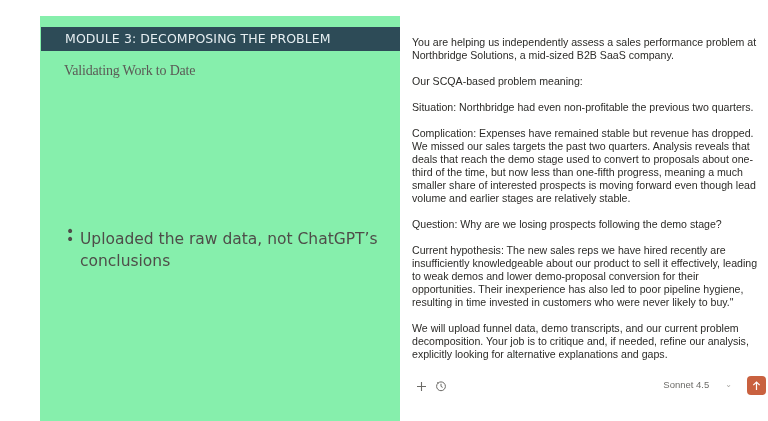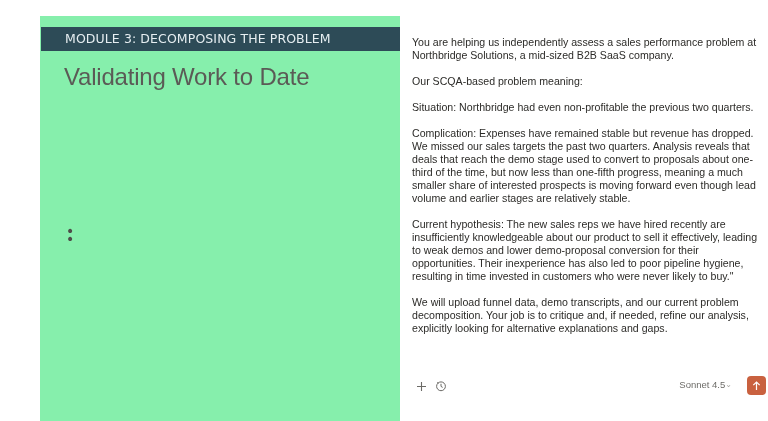--- a/index.html
+++ b/index.html
@@ -14,22 +14,22 @@
     .module-bar {
       position: absolute; left: 1px; top: 11px; width: 364px; height: 24px;
       background: #2d4b57;
       color: #e6eef1;
       font-family: "DejaVu Sans", sans-serif;
       font-size: 12.5px; letter-spacing: 0.1px;
       line-height: 24px; padding-left: 24px;
     }
     .slide-title {
       position: absolute; left: 24px; top: 47px;
-      font-family: Liberation Sans, sans-serif;
-      font-size: 24px; color: #5b5a56; font-weight: normal;
+      font-family: Liberation Serif, serif;
+      font-size: 14px; color: #5b5a56; font-weight: normal;
       letter-spacing: -0.2px;
     }
     .bullets {
       position: absolute; left: 26px; top: 204px; width: 340px;
       list-style: none;
     }
     .bullets li {
       position: relative; padding-left: 14px;
       font-family: "DejaVu Sans", sans-serif;
       font-size: 15.5px; line-height: 22px; color: #4e4d49;
@@ -56,51 +56,53 @@
     .icon-btn {
       position: absolute; top: 1px; width: 18px; height: 18px;
       display: flex; align-items: center; justify-content: center;
       color: #6b6a66; cursor: pointer;
     }
     .plus { left: 0; }
     .history { left: 20px; }
     .model-select {
       position: absolute; right: 42px; top: 3px;
       font-size: 9.5px; color: #6d6c68;
-      display: flex; align-items: center; gap: 0; cursor: pointer;
+      display: flex; align-items: center; gap: 16px; cursor: pointer;
     }
     .model-select .chev { color: #a8a7a3; font-size: 8px; }
     .send-btn {
       position: absolute; right: 8px; top: 0; width: 19px; height: 19px;
       background: #c9613f; border-radius: 4px;
       display: flex; align-items: center; justify-content: center; cursor: pointer;
     }
   </style>
 </head>
 <body>
 
 <div class="slide">
   <div class="module-bar">MODULE 3: DECOMPOSING THE PROBLEM</div>
   <h1 class="slide-title">Validating Work to Date</h1>
   <ul class="bullets">
     <li>
       <span class="dot">•</span>
     </li>
     <li>
       <span class="dot">•</span>
+      <span>Uploaded the raw data, not ChatGPT’s conclusions</span>
     </li>
   </ul>
 </div>
 
 <div class="chat">
   <div class="msg">
     <p>You are helping us independently assess a sales performance problem at Northbridge Solutions, a mid-sized B2B SaaS company.</p>
     <p>Our SCQA-based problem meaning:</p>
     <p>Situation: Northbridge had even non-profitable the previous two quarters.</p>
     <p>Complication: Expenses have remained stable but revenue has dropped. We missed our sales targets the past two quarters. Analysis reveals that deals that reach the demo stage used to convert to proposals about one-third of the time, but now less than one-fifth progress, meaning a much smaller share of interested prospects is moving forward even though lead volume and earlier stages are relatively stable.</p>
+    <p>Question: Why are we losing prospects following the demo stage?</p>
     <p>Current hypothesis: The new sales reps we have hired recently are insufficiently knowledgeable about our product to sell it effectively, leading to weak demos and lower demo-proposal conversion for their opportunities. Their inexperience has also led to poor pipeline hygiene, resulting in time invested in customers who were never likely to buy."</p>
     <p>We will upload funnel data, demo transcripts, and our current problem decomposition. Your job is to critique and, if needed, refine our analysis, explicitly looking for alternative explanations and gaps.</p>
   </div>
 
   <div class="input-toolbar">
     <div class="icon-btn plus">
       <svg width="11" height="11" viewBox="0 0 11 11">
         <path d="M5.5 1v9M1 5.5h9" stroke="#6b6a66" stroke-width="1.1" fill="none"></path>
       </svg>
     </div>

